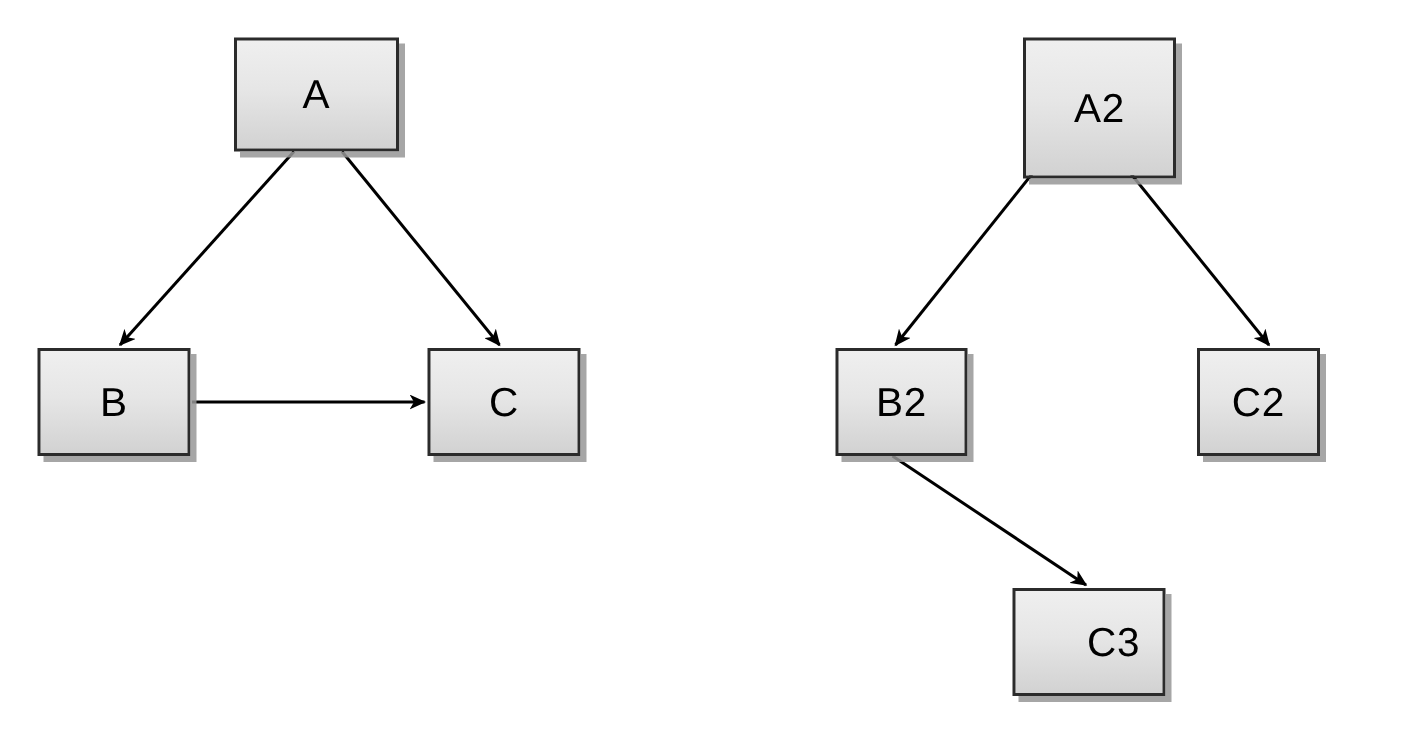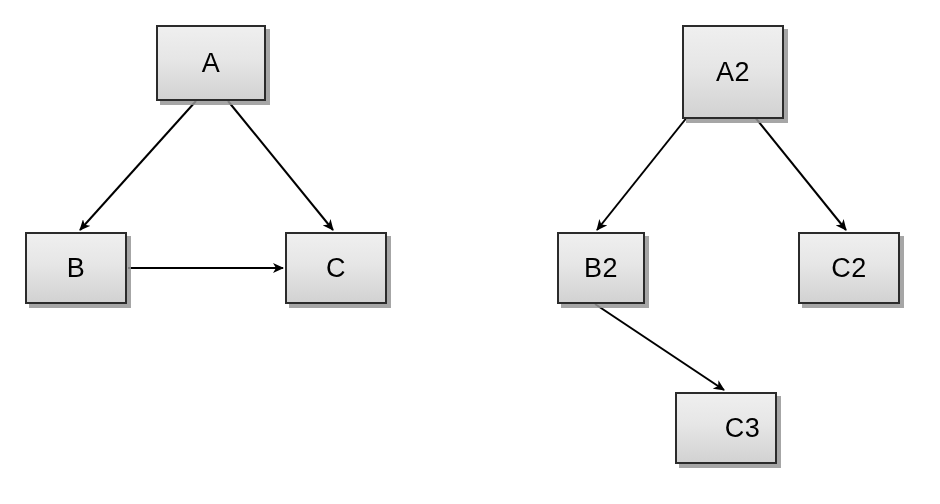--- a/index.html
+++ b/index.html
@@ -75,20 +75,20 @@
       </div>
       <div class="node" style="left: 285px; top: 232px; width: 102px; height: 72px;">
         <span class="node-label">C</span>
       </div>
       <div class="node" style="left: 682px; top: 25px; width: 102px; height: 94px;">
         <span class="node-label">A2</span>
       </div>
       <div class="node" style="left: 557px; top: 232px; width: 88px; height: 72px;">
         <span class="node-label">B2</span>
       </div>
-      <div class="node" style="left: 798px; top: 232px; width: 102px; height: 72px;">
+      <div class="node" style="left: 798px; top: 232px; width: 82px; height: 72px;">
         <span class="node-label">C2</span>
       </div>
       <div class="node" style="left: 675px; top: 392px; width: 102px; height: 72px; padding-left: 33px;">
         <span class="node-label">C3</span>
       </div>
     </div>
 </div>
 
 </body></html>

